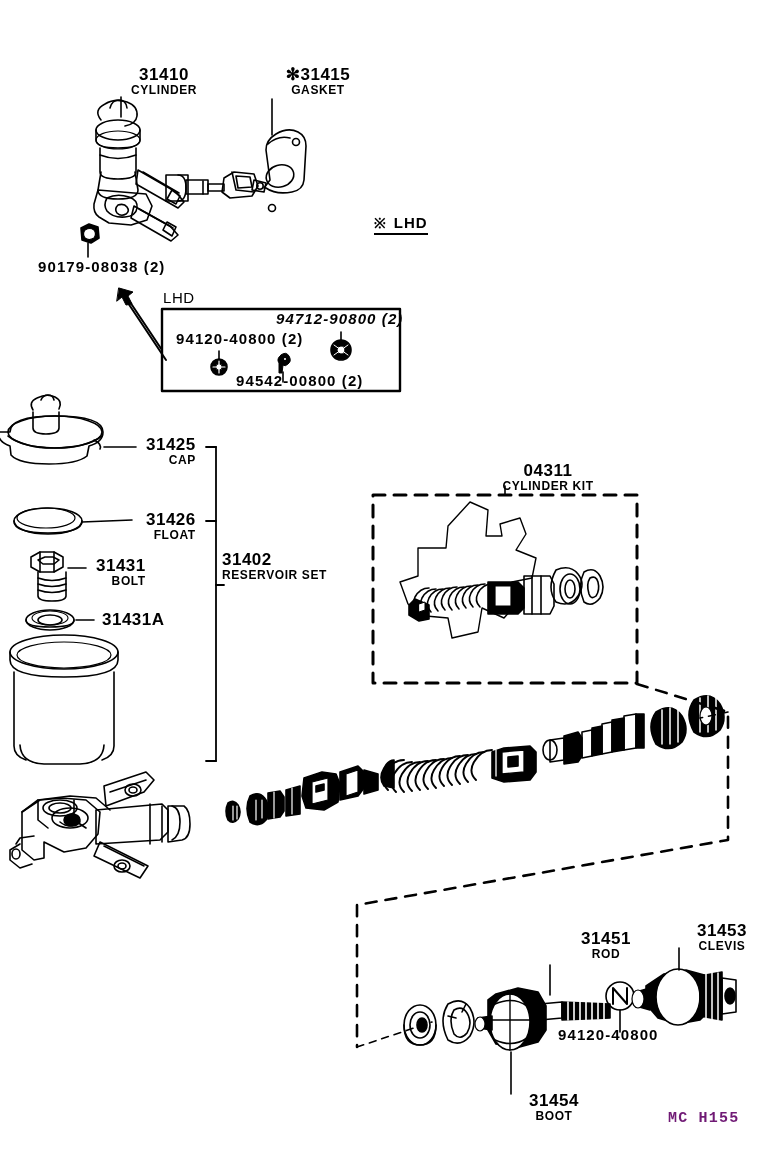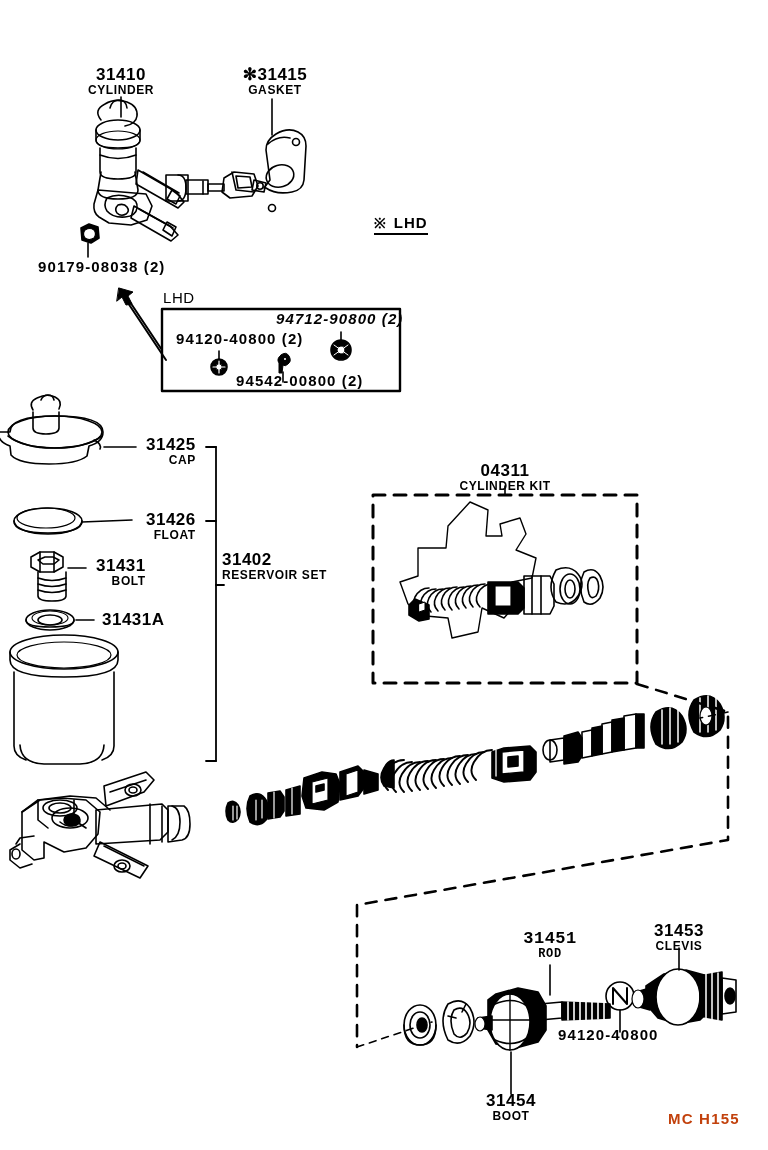--- a/index.html
+++ b/index.html
@@ -20,31 +20,31 @@
     position:absolute;
     font-family:"Liberation Sans", sans-serif;
     font-weight:bold;
     letter-spacing:0.4px;
     white-space:nowrap;
     line-height:1.05;
     color:#000;
   }
   .lbl .num{font-size:17px;display:block;letter-spacing:0.5px;}
   .lbl .nm{font-size:12px;display:block;letter-spacing:0.6px;text-align:right;}
-  .lbl.c{text-align:center;}
+  .lbl.c{text-align:center;margin-left:43px;}
   .lbl.c .num,.lbl.c .nm{text-align:center;}
   .lbl.l{text-align:left;}
   .plain{
     position:absolute;
-    font-family:Liberation Sans, sans-serif;
+    font-family:Liberation Mono, monospace;
     font-weight:bold;
     font-size:13.5px;
     white-space:nowrap;
     letter-spacing:0.3px;
-    color:#c2410c;
+    color:#701a75;
   }
   .plain.big{font-size:15px;}
   .note-lhd{
     position:absolute;
     font-family:"Liberation Sans", sans-serif;
     font-weight:bold;
     font-size:15px;
     letter-spacing:1px;
     border-bottom:2px solid #000;
     padding-bottom:1px;
@@ -473,21 +473,21 @@
   <div class="lbl l" style="left:222px;top:551px;">
     <span class="num">31402</span>
     <span class="nm">RESERVOIR SET</span>
   </div>
 
   <div class="lbl c" style="left:453px;top:462px;width:104px;">
     <span class="num">04311</span>
     <span class="nm">CYLINDER KIT</span>
   </div>
 
-  <div class="lbl c" style="left:514px;top:930px;width:72px;font-family:Liberation Mono, monospace;">
+  <div class="lbl c" style="left:527px;top:930px;width:72px;">
     <span class="num">31451</span>
     <span class="nm">ROD</span>
   </div>
 
   <div class="lbl c" style="left:643px;top:922px;width:72px;">
     <span class="num">31453</span>
     <span class="nm">CLEVIS</span>
   </div>
 
   <div class="lbl c" style="left:475px;top:1092px;width:72px;">

